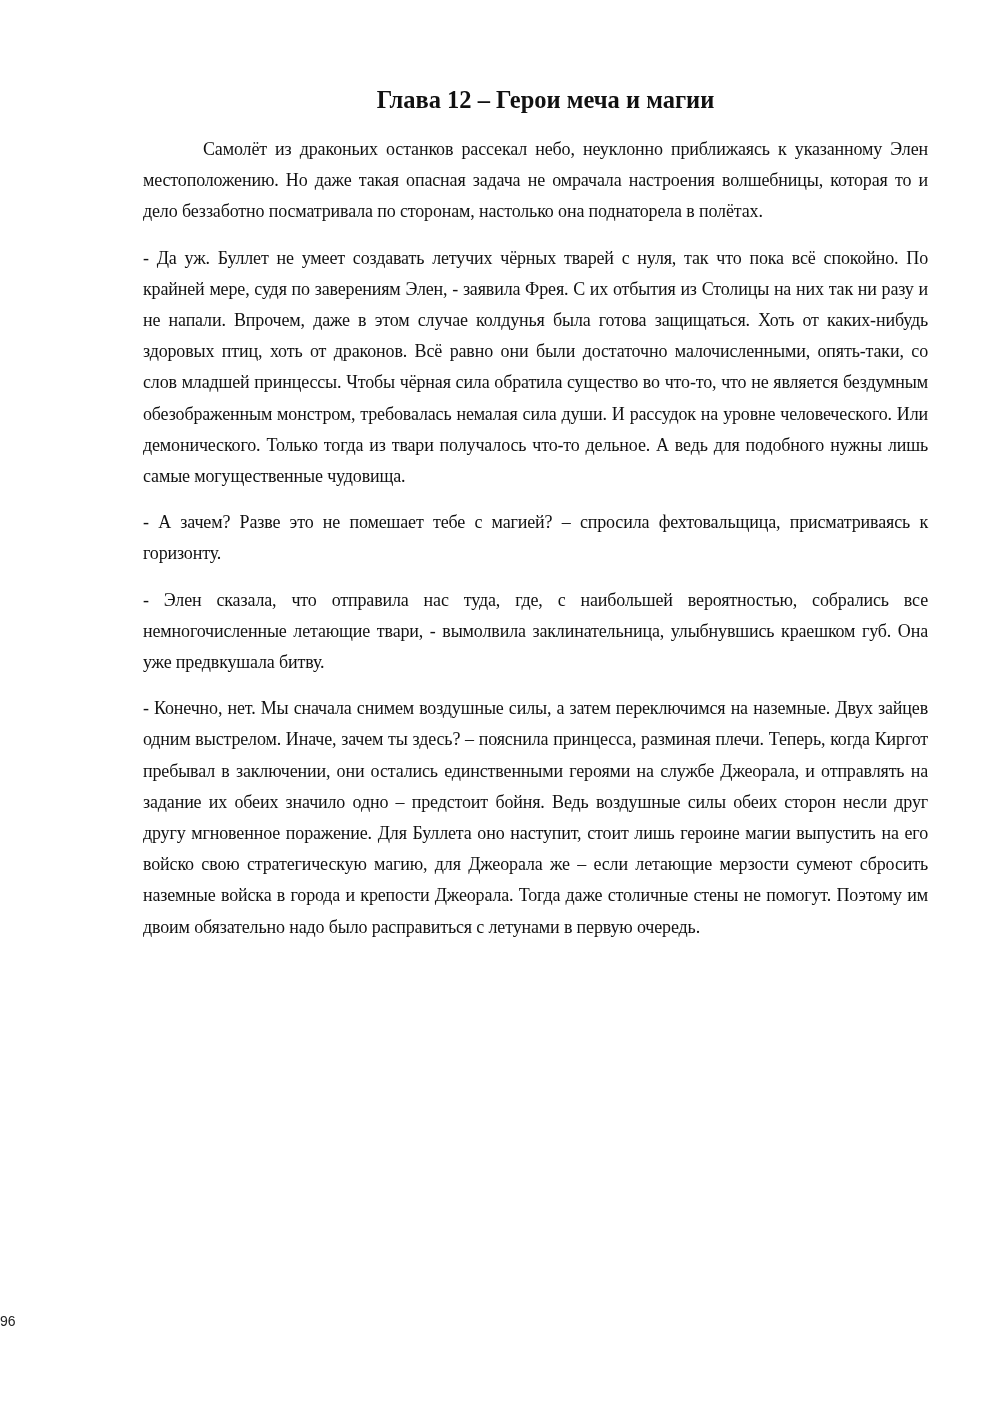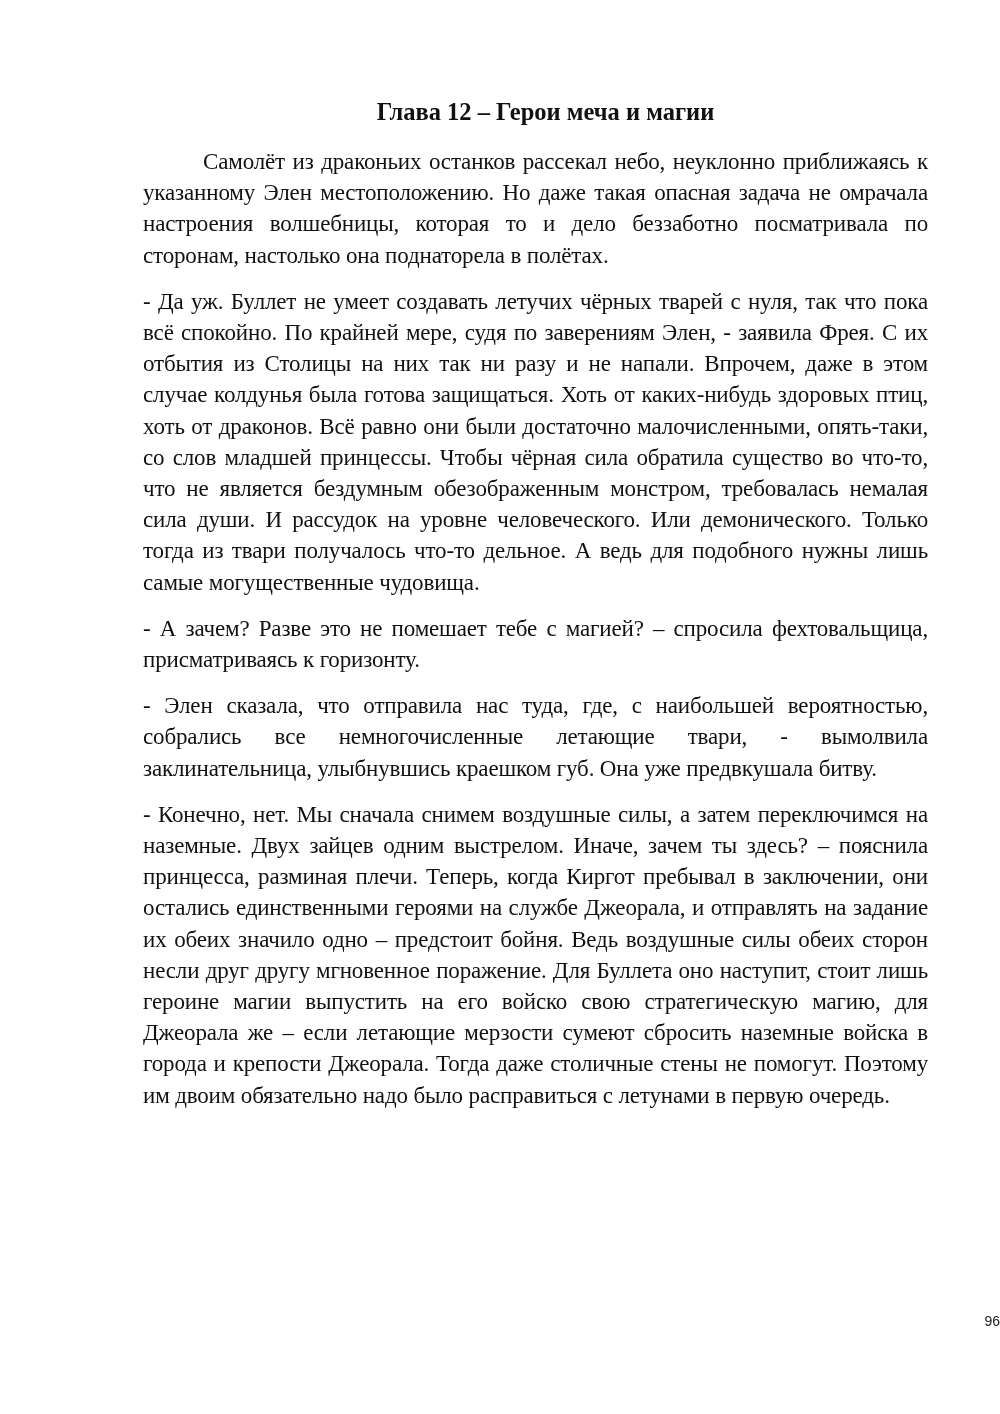--- a/index.html
+++ b/index.html
@@ -11,49 +11,49 @@
       width: 1000px;
       height: 1414px;
       position: relative;
       overflow: hidden;
       font-family: "Liberation Serif", "DejaVu Serif", serif;
       color: #111111;
     }
     .page {
       position: absolute;
       left: 143px;
-      top: 96px;
+      top: 84px;
       width: 785px;
     }
     .chapter-title {
       text-align: center;
       font-weight: bold;
       font-size: 24.5px;
       line-height: 32px;
       margin: 0 0 18px 0;
       padding-left: 20px;
     }
     .para {
       margin: 0 0 15px 0;
-      font-size: 23px;
+      font-size: 18px;
       line-height: 31.2px;
       text-align: justify;
       text-align-last: left;
       letter-spacing: -0.15px;
       word-spacing: 0px;
     }
     .para.indent {
       text-indent: 60px;
     }
     .page-number {
       position: absolute;
       left: 0;
       width: 1000px;
       top: 1313px;
-      text-align: right;
+      text-align: left;
       font-family: "Liberation Sans", "DejaVu Sans", sans-serif;
       font-size: 14px;
       color: #222222;
     }
   </style>
 </head>
 <body>
 
 <div class="page">
   <h1 class="chapter-title">Глава 12 – Герои меча и магии</h1>

